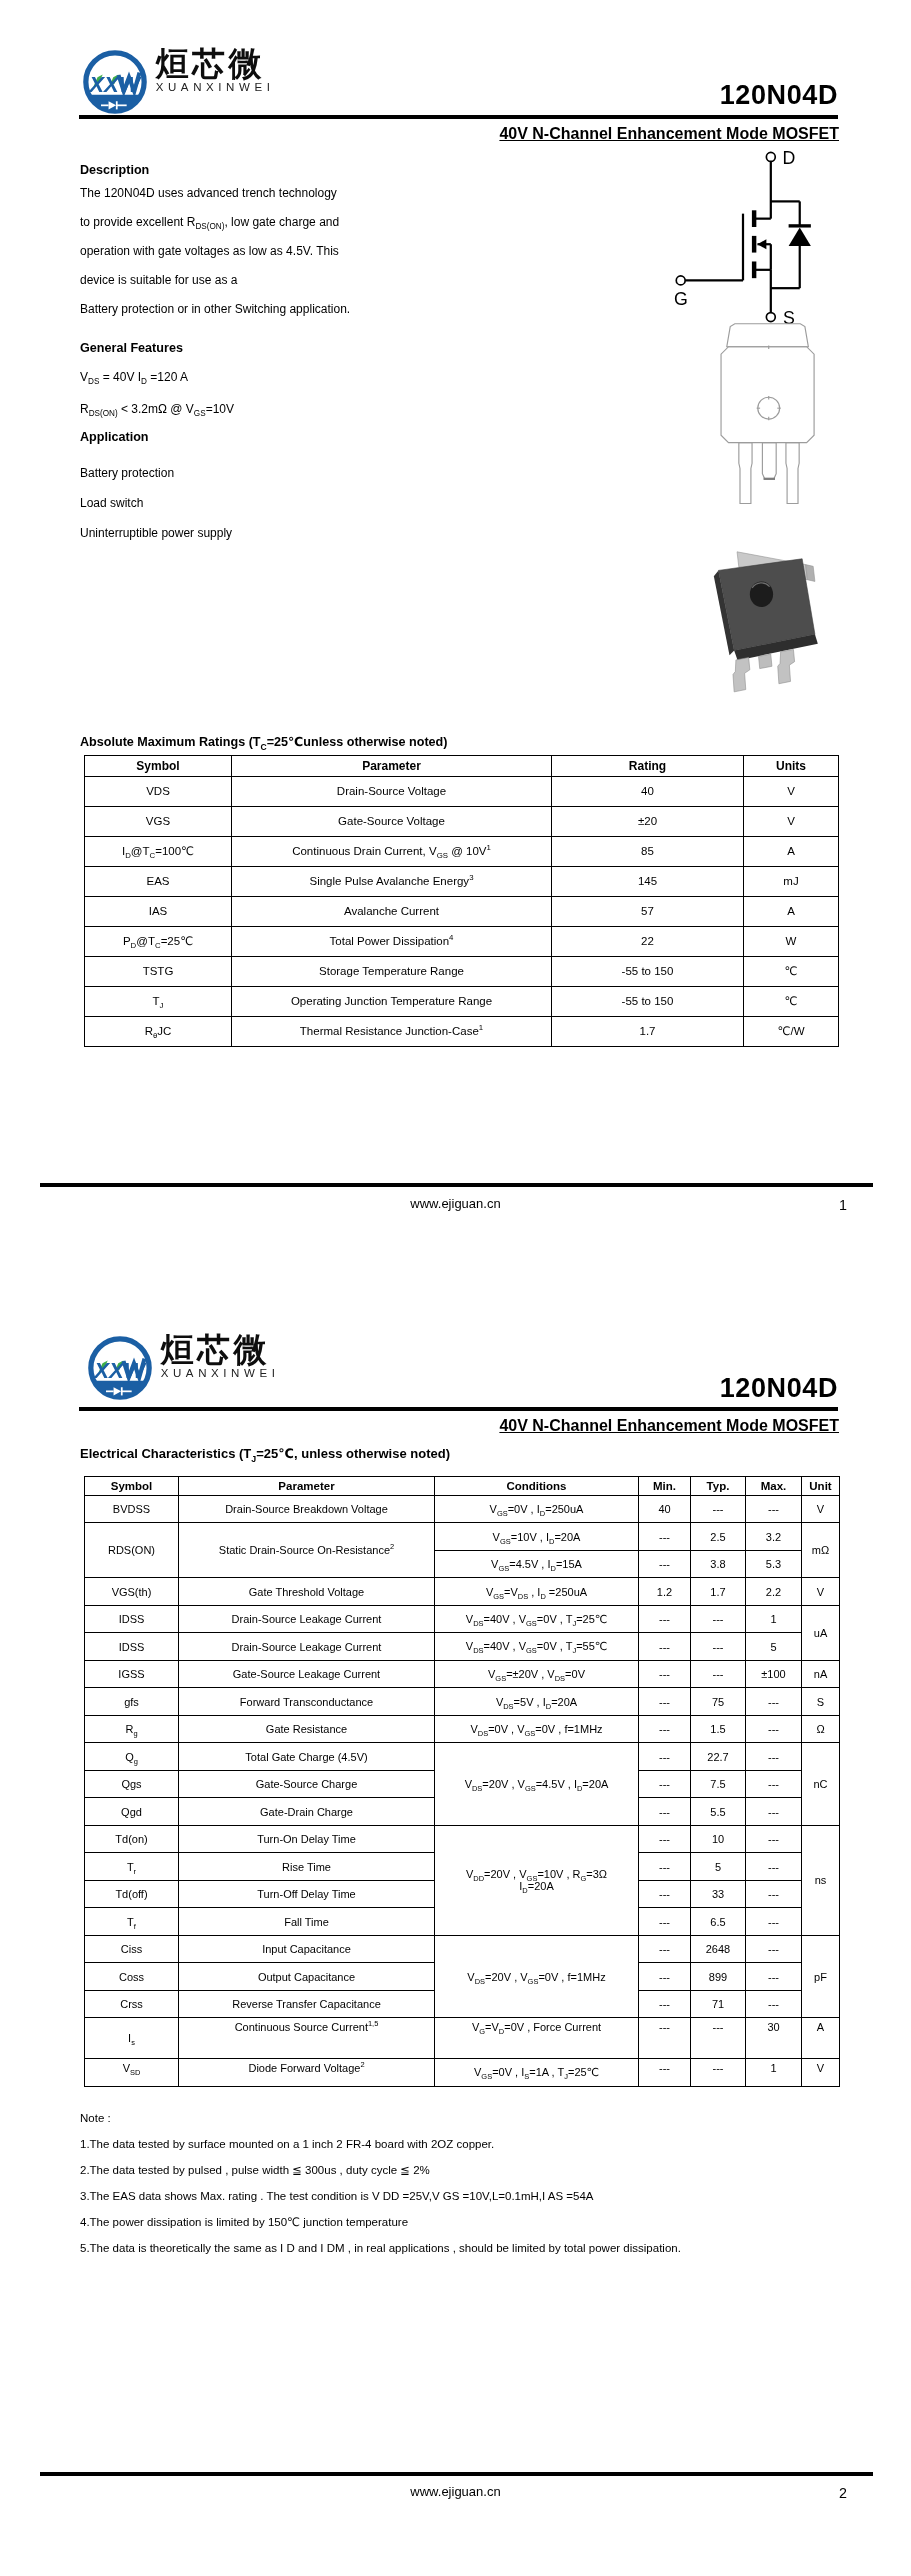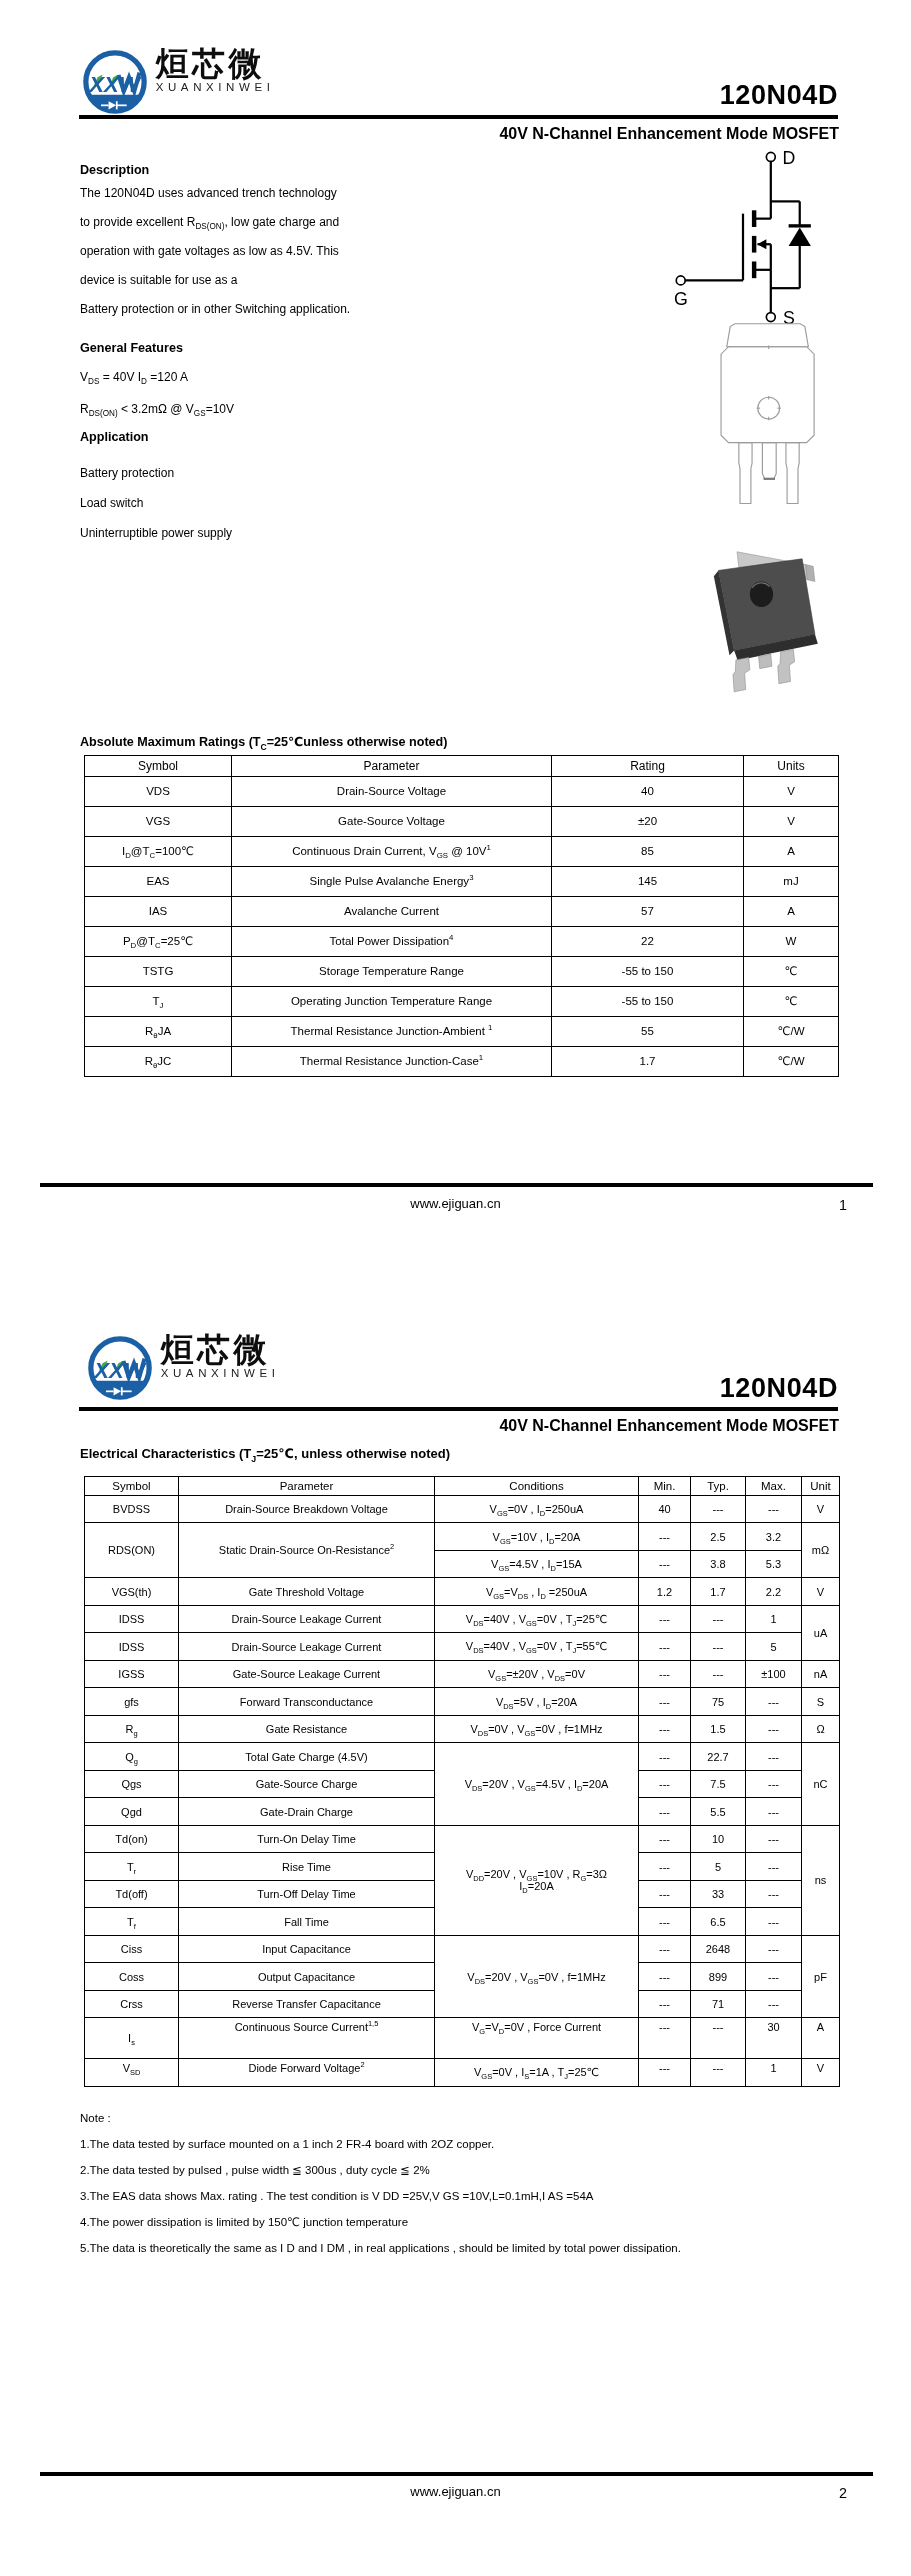--- a/index.html
+++ b/index.html
@@ -9,33 +9,33 @@
   #page1 { top:0; } #page2 { top:1288px; }
   .abs { position:absolute; }
 
   
   .logo-wrap { display:flex; align-items:flex-start; }
   .logo-text { margin-left:5.7px; }
   .logo-cn { font-size:33px; font-weight:bold; letter-spacing:3.4px; line-height:1.0; color:#0d0d0d; font-family:"DejaVu Sans",sans-serif; }
   .logo-en { font-size:11.5px; letter-spacing:4.6px; color:#222; margin-top:1.1px; font-weight:500; }
   .part-number { font-weight:bold; font-size:27px; letter-spacing:0.6px; text-align:right; }
   .header-rule { background:#000; height:4px; }
-  .subtitle { font-weight:bold; font-size:16px; text-align:center; }
+  .subtitle { font-weight:bold; font-size:16px; text-align:center;text-decoration:underline; }
 
   
   .sec-heading { font-weight:bold; font-size:12.6px; }
   .body-lines { font-size:12px; line-height:29px; white-space:nowrap; }
   .body-lines div { white-space:nowrap; }
 
   
   .tbl-title { font-weight:bold; font-size:12.6px; }
   table { border-collapse:collapse; table-layout:fixed; background:#fff; }
   .dtable th, .dtable td { border:1.1px solid #000; border-top-width:1.7px; border-bottom-width:1.7px;
     text-align:center; vertical-align:middle; padding:2.9px 2.3px; font-size:11.5px; overflow:hidden; }
-  .dtable th { font-weight:normal; font-size:12px; }
+  .dtable th { font-weight:bold; font-size:12px; }
   .amr-table td { height:30px; }
   .ec-table td { height:27.5px; font-size:11px; }
   .ec-table th { font-size:11.5px; }
   sub { font-size:68%; line-height:0; } sup { font-size:68%; line-height:0; }
   .cond2 { display:block; }
 
   
   .notes { font-size:11.5px; line-height:26px; }
 
   
@@ -213,26 +213,20 @@
             <td>-55 to 150</td>
             <td>℃</td>
           </tr>
       <tr>
             <td>T<sub>J</sub></td>
             <td>Operating Junction Temperature Range</td>
             <td>-55 to 150</td>
             <td>℃</td>
           </tr>
       <tr>
-            <td>R<sub>θ</sub>JA</td>
-            <td>Thermal Resistance Junction-Ambient <sup>1</sup></td>
-            <td>55</td>
-            <td>℃/W</td>
-          </tr>
-      <tr>
             <td>R<sub>θ</sub>JC</td>
             <td>Thermal Resistance Junction-Case<sup>1</sup></td>
             <td>1.7</td>
             <td>℃/W</td>
           </tr>
     </tbody>
       </table>
 
     <div class="abs footer-rule" style="left:40px; width:833px; top:1183px;"></div>
     <div class="abs footer-site" style="left:0; right:0; top:1196px;">www.ejiguan.cn</div>

